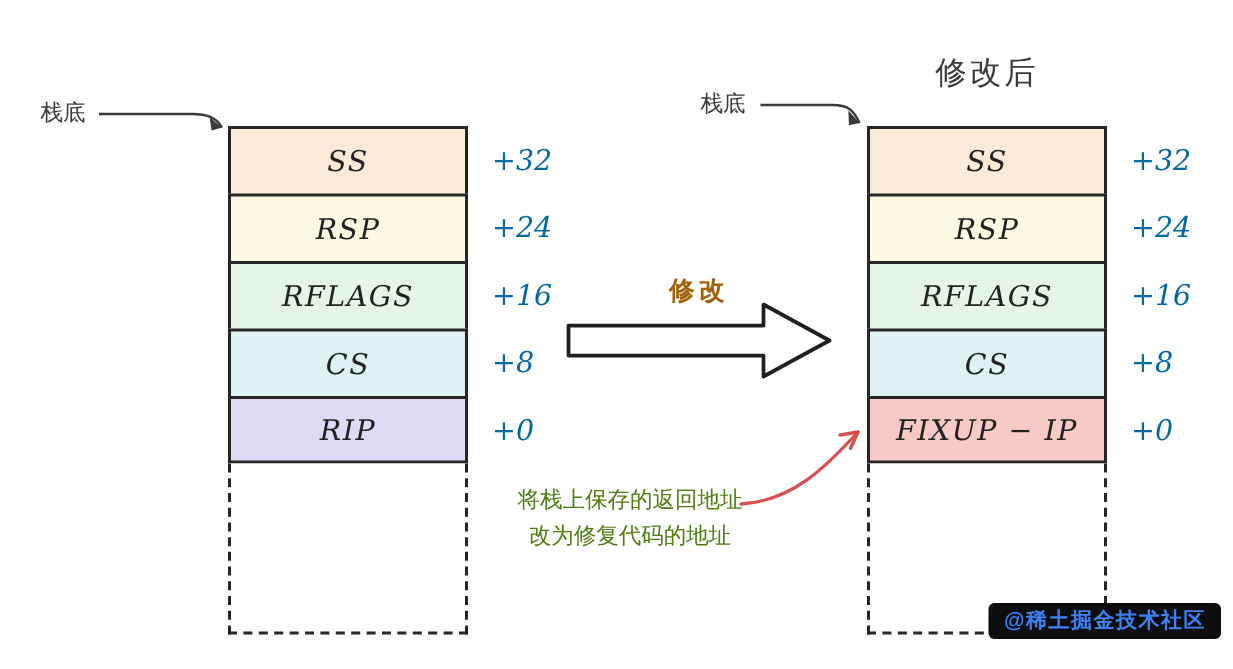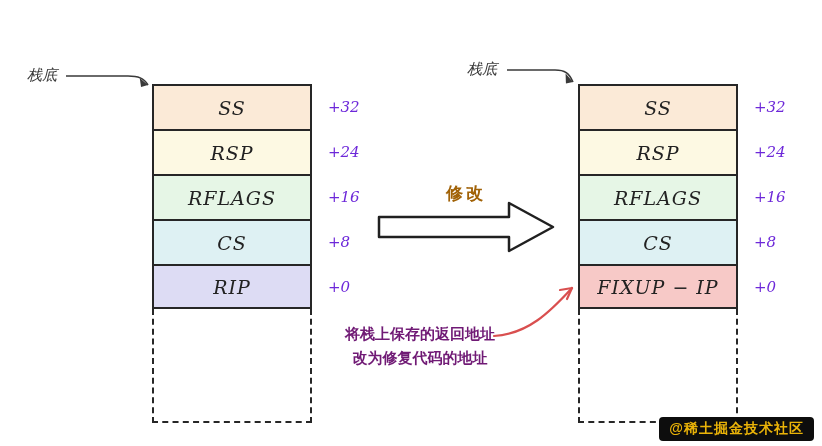--- a/index.html
+++ b/index.html
@@ -1,46 +1,47 @@
 <!DOCTYPE html>
 <html><head>
 <meta charset="utf-8">
 <style>
   html,body{margin:0;padding:0;background:#fff;}
   .canvas{position:relative;width:822px;height:446px;background:#ffffff;overflow:hidden;
           font-family:"Liberation Sans",sans-serif;}
   .stack-title{position:absolute;top:34px;width:160px;text-align:center;
           font-size:21px;color:#3a3a3a;font-weight:500;letter-spacing:2px;}
-  .pointer-label{position:absolute;font-size:15px;color:#3a3a3a;font-style:italic;}
+  .pointer-label{position:absolute;font-size:15px;color:#3a3a3a;}
   .pointer-svg{position:absolute;}
   .stack{position:absolute;top:84px;width:160px;}
   .cell{box-sizing:border-box;height:45px;border-left:2.5px solid #262626;border-right:2.5px solid #262626;
         border-top:2.5px solid #262626;display:flex;align-items:center;justify-content:center;}
   .cell:nth-of-type(5){border-bottom:2.5px solid #262626;}
   .cell span{font-family:"DejaVu Serif",serif;font-style:italic;font-size:19px;color:#222;
         letter-spacing:1px;}
   .stack-tail{box-sizing:border-box;height:114px;background:#ffffff;
         border-left:2.5px dashed #262626;border-right:2.5px dashed #262626;border-bottom:2.5px dashed #262626;}
   .offsets{position:absolute;top:84px;width:60px;}
   .offsets div{height:45px;display:flex;align-items:center;
-        font-family:"DejaVu Serif",serif;font-style:italic;font-size:15px;color:#6d28d9;}
+        font-family:"DejaVu Serif",serif;font-style:italic;font-size:19px;color:#0369a1;}
   .block-arrow{position:absolute;left:376px;top:200px;}
   .arrow-label{position:absolute;left:376px;top:182px;width:180px;text-align:center;
         font-size:17px;font-weight:bold;color:#a16207;letter-spacing:3px;}
   .annotation{position:absolute;left:330px;top:322px;width:180px;text-align:center;
-        font-size:15px;font-weight:bold;color:#701a75;line-height:24px;}
+        font-size:15px;font-weight:normal;color:#4d7c0f;line-height:24px;}
   .callout-svg{position:absolute;left:488px;top:276px;}
-  .watermark{position:absolute;right:8px;bottom:5px;background:#0d0d0d;color:#eab308;
+  .watermark{position:absolute;right:8px;bottom:20px;background:#0d0d0d;color:#3b82f6;
         font-size:14px;font-weight:bold;padding:3px 10px;border-radius:4px;letter-spacing:1px;margin-top:24px;}
 </style>
 </head>
 <body>
 
 <div class="canvas">
 
+  <div class="stack-title" style="left:578px;">修改后</div>
 
   <span class="pointer-label" style="left:27px;top:66px;">栈底</span>
   <svg class="pointer-svg" style="left:62px;top:66px;" width="92" height="26">
     <path d="M4,10 H66 C76,10 82,12 86,19" fill="none" stroke="#3a3a3a" stroke-width="1.6"></path>
     <polygon points="86,19 76,15 80,23" fill="#3a3a3a" transform="rotate(18 86 19)"></polygon>
   </svg>
 
   <span class="pointer-label" style="left:467px;top:60px;">栈底</span>
   <svg class="pointer-svg" style="left:503px;top:60px;" width="80" height="30">
     <path d="M4,10 H52 C62,10 66,13 70,22" fill="none" stroke="#3a3a3a" stroke-width="1.6"></path>

